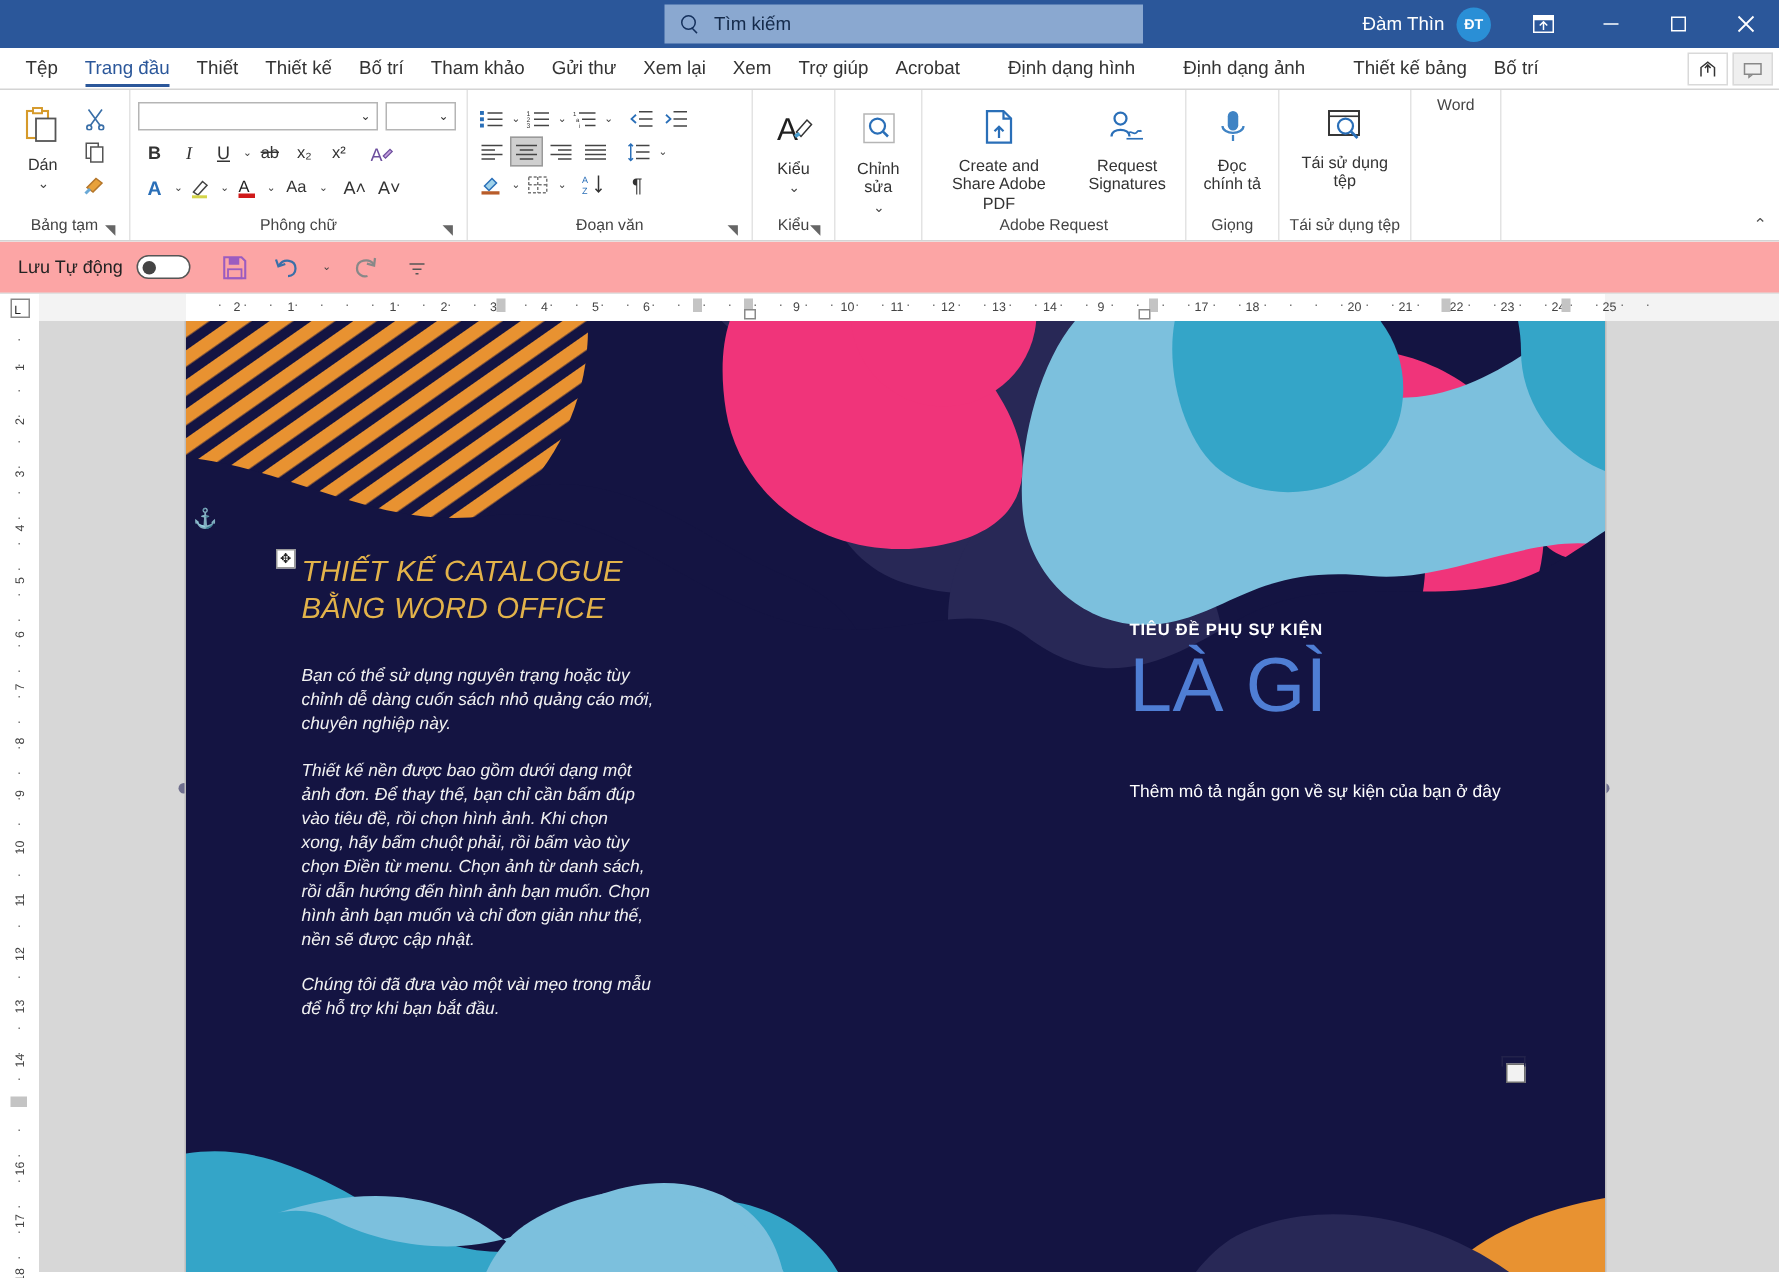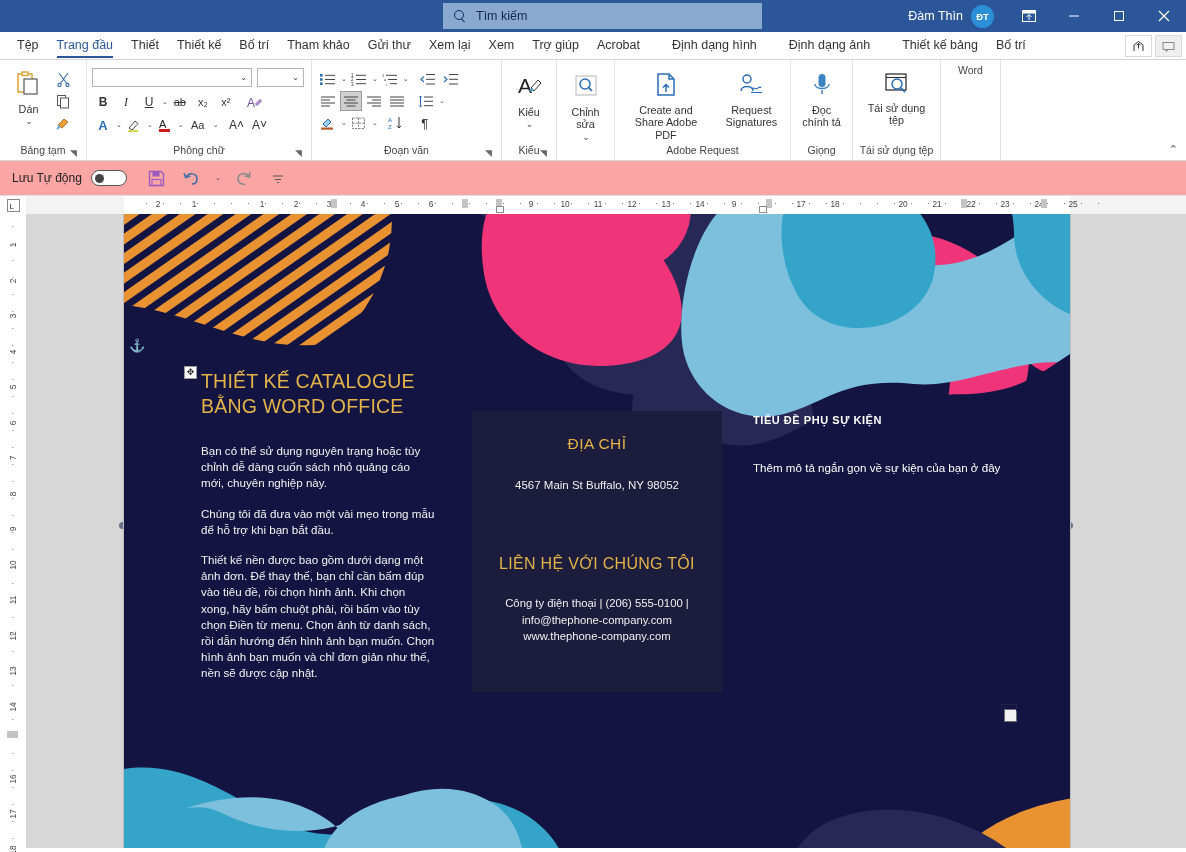--- a/index.html
+++ b/index.html
@@ -119,21 +119,21 @@
   .docarea { flex:1; position:relative; overflow:hidden; background:#d7d7d7; }
 
   
   .page {
     position:absolute; left:98px; top:0; width:946px; height:634px;
     background:#141442; overflow:hidden; box-shadow:0 0 0 1px #bdbdbd;
   }
   .page-svg { position:absolute; inset:0; width:100%; height:100%; display:block; }
 
   
-  .col-left { position:absolute; left:77px; top:155px; width:235px; }
+  .col-left { position:absolute; left:77px; top:155px; width:235px;font-style:italic; }
   .doc-h1 {
     color:#e3b34a; font-size:19.5px; line-height:25px; letter-spacing:.2px;
     font-family:"Liberation Sans", sans-serif; font-weight:400;
   }
   .doc-p {
     color:#f2f2f2; font-size:11.6px; line-height:16.2px; margin-top:14px;
   }
   .doc-p.first { margin-top:24px; }
 
   .card {
@@ -796,30 +796,25 @@
         </g>
       </svg>
 
       <span class="anchor-icon">⚓</span>
       <span class="move-handle">✥</span>
       <span class="sel-handle"></span>
 
       <div class="col-left">
         <div class="doc-h1">THIẾT KẾ CATALOGUE BẰNG WORD OFFICE</div>
         <div class="doc-p first">Bạn có thể sử dụng nguyên trạng hoặc tùy chỉnh dễ dàng cuốn sách nhỏ quảng cáo mới, chuyên nghiệp này.</div>
+        <div class="doc-p">Thiết kế nền được bao gồm dưới dạng một ảnh đơn. Để thay thế, bạn chỉ cần bấm đúp vào tiêu đề, rồi chọn hình ảnh. Khi chọn xong, hãy bấm chuột phải, rồi bấm vào tùy chọn Điền từ menu. Chọn ảnh từ danh sách, rồi dẫn hướng đến hình ảnh bạn muốn. Chọn hình ảnh bạn muốn và chỉ đơn giản như thế, nền sẽ được cập nhật.</div>
         <div class="doc-p">Chúng tôi đã đưa vào một vài mẹo trong mẫu để hỗ trợ khi bạn bắt đầu.</div>
-        <div class="doc-p">Thiết kế nền được bao gồm dưới dạng một ảnh đơn. Để thay thế, bạn chỉ cần bấm đúp vào tiêu đề, rồi chọn hình ảnh. Khi chọn xong, hãy bấm chuột phải, rồi bấm vào tùy chọn Điền từ menu. Chọn ảnh từ danh sách, rồi dẫn hướng đến hình ảnh bạn muốn. Chọn hình ảnh bạn muốn và chỉ đơn giản như thế, nền sẽ được cập nhật.</div>
-      </div>
-
-      <div class="card">
-        <div class="card-h">ĐỊA CHỈ</div>
-        <div class="card-sub">4567 Main St Buffalo, NY 98052</div>
-        <div class="card-h2">LIÊN HỆ VỚI CHÚNG TÔI</div>
-        <div class="card-contact">Công ty điện thoại  | (206) 555-0100 | info@thephone-company.com www.thephone-company.com</div>
-      </div>
+      </div>
+
 
       <div class="col-right">
         <div class="evt-kicker">TIÊU ĐỀ PHỤ SỰ KIỆN</div>
+        <div class="evt-title big">LÀ GÌ</div>
         <div class="evt-desc">Thêm mô tả ngắn gọn về sự kiện của bạn ở đây</div>
       </div>
     </div>
   </div>
 </div>
 
 </body></html>

